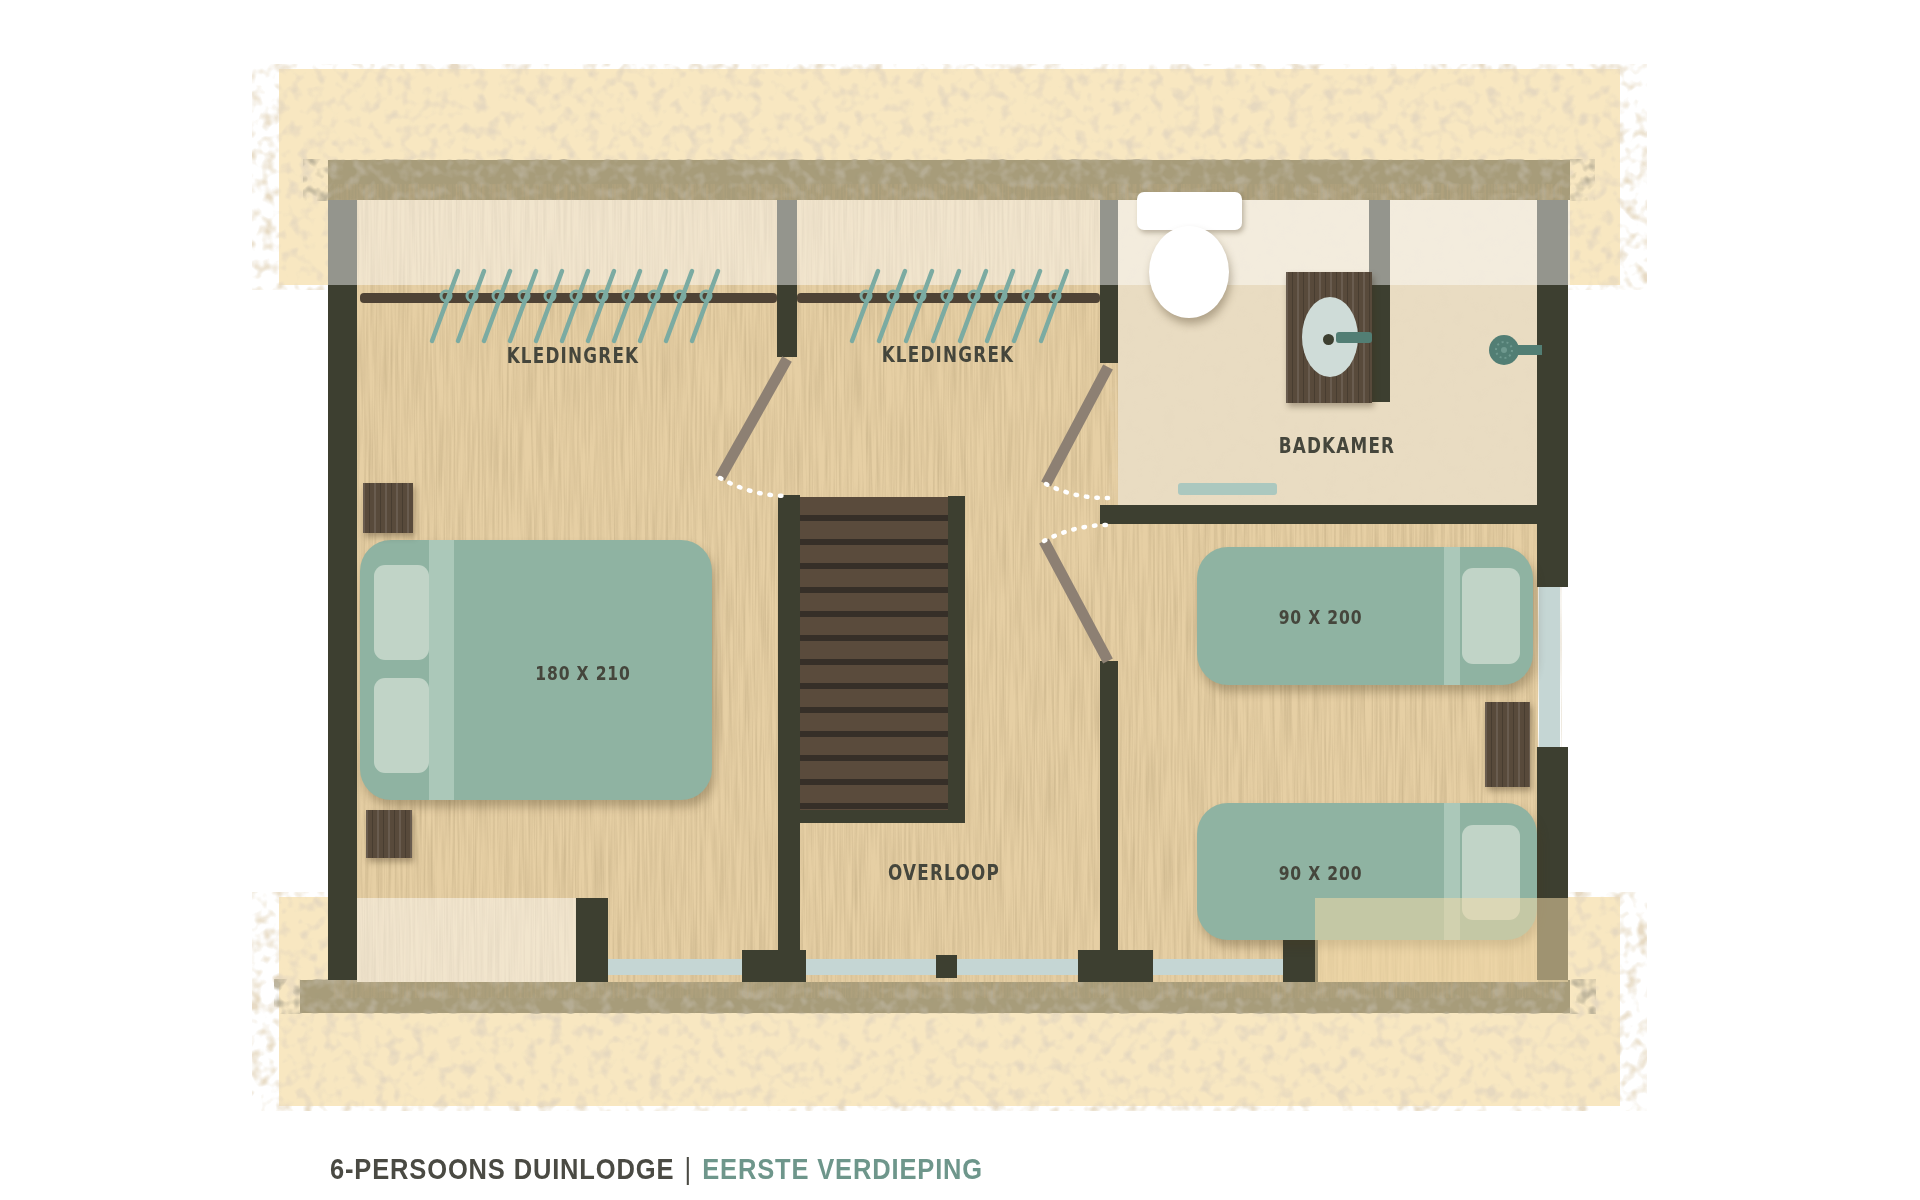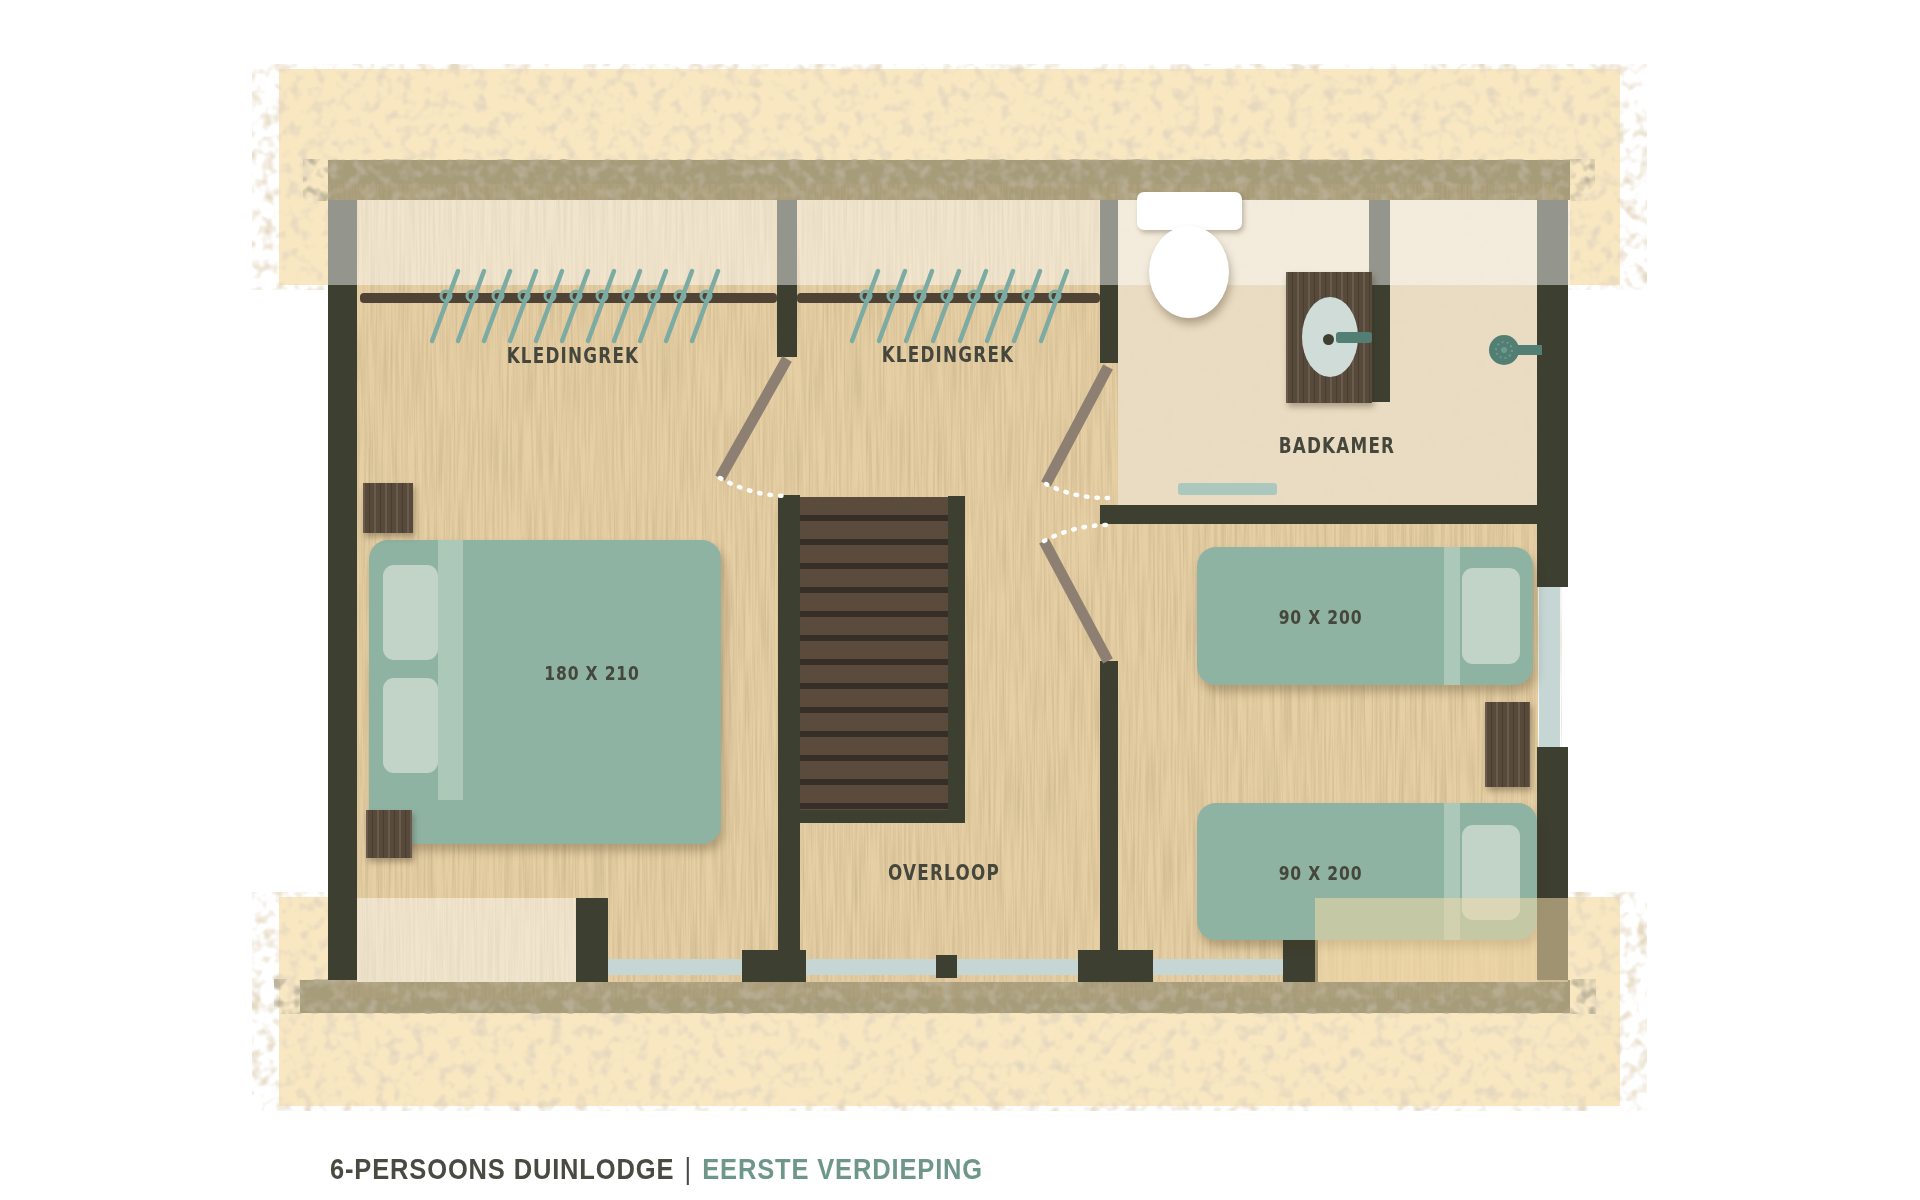--- a/index.html
+++ b/index.html
@@ -6,21 +6,21 @@
   #stage{position:relative;width:1920px;height:1200px;background:#fff;overflow:hidden;
          font-family:"DejaVu Sans","Liberation Sans",sans-serif;}
   #stage svg.layer{position:absolute;left:0;top:0;pointer-events:none;}
   .wall{position:absolute;background:var(--c-wall);}
   .winstrip{position:absolute;background:var(--c-window);}
   .rail{position:absolute;background:var(--c-rail);border-radius:4px;}
   .overlay-white{position:absolute;background:rgba(255,255,255,0.45);}
   .overlay-tan{position:absolute;background:rgba(240,216,168,0.55);}
   .stairs{position:absolute;background:repeating-linear-gradient(180deg,
             var(--c-stair-light) 0px 18px, var(--c-stair-dark) 18px 24px);}
-  .bed{position:absolute;background:var(--c-bed);border-radius:19px;
+  .bed{position:absolute;background:var(--c-bed);border-radius:31px;
        box-shadow:3px 7px 10px rgba(70,55,30,.30);}
   .pillow{position:absolute;background:var(--c-pillow);border-radius:11px;}
   .fold{position:absolute;background:var(--c-fold);}
   .bedlabel{position:absolute;text-align:center;color:var(--c-label);
             font-weight:bold;font-size:19px;letter-spacing:1px;
             transform:scaleX(.82);transform-origin:center;white-space:nowrap;}
   .rlabel{position:absolute;width:220px;text-align:center;color:var(--c-label);
           font-weight:bold;font-size:21px;letter-spacing:1.5px;
           transform:scaleX(.8);transform-origin:center;white-space:nowrap;}
   .nightstand{position:absolute;background:var(--c-cab);
@@ -104,21 +104,21 @@
   <div class="stairs z2" style="left:800px;top:497px;width:148px;height:313px"></div>
   <div class="wall z2" style="left:948px;top:496px;width:17px;height:327px"></div>
   <div class="wall z2" style="left:800px;top:810px;width:165px;height:13px"></div>
 
   <div class="rail z2" style="left:360px;top:293px;width:417px;height:10px"></div>
   <div class="rail z2" style="left:797px;top:293px;width:303px;height:10px"></div>
 
   <div class="overlay-white z3" style="left:328px;top:200px;width:1242px;height:85px"></div>
   <div class="overlay-white z3" style="left:357px;top:898px;width:219px;height:84px"></div>
 
-  <div class="bed z4" style="left:369px;top:540px;width:352px;height:304px">
+  <div class="bed z4" style="left:360px;top:540px;width:352px;height:260px">
     <div class="pillow" style="left:14px;top:25px;width:55px;height:95px"></div>
     <div class="pillow" style="left:14px;top:138px;width:55px;height:95px"></div>
     <div class="fold" style="left:69px;top:0;width:25px;height:260px"></div>
     <span class="bedlabel" style="left:94px;top:122px;width:258px">180 X 210</span>
   </div>
 
   <div class="bed z4" style="left:1197px;top:547px;width:336px;height:138px">
     <div class="fold" style="left:247px;top:0;width:16px;height:138px"></div>
     <div class="pillow" style="left:265px;top:21px;width:58px;height:96px"></div>
     <span class="bedlabel" style="left:0;top:59px;width:247px">90 X 200</span>

